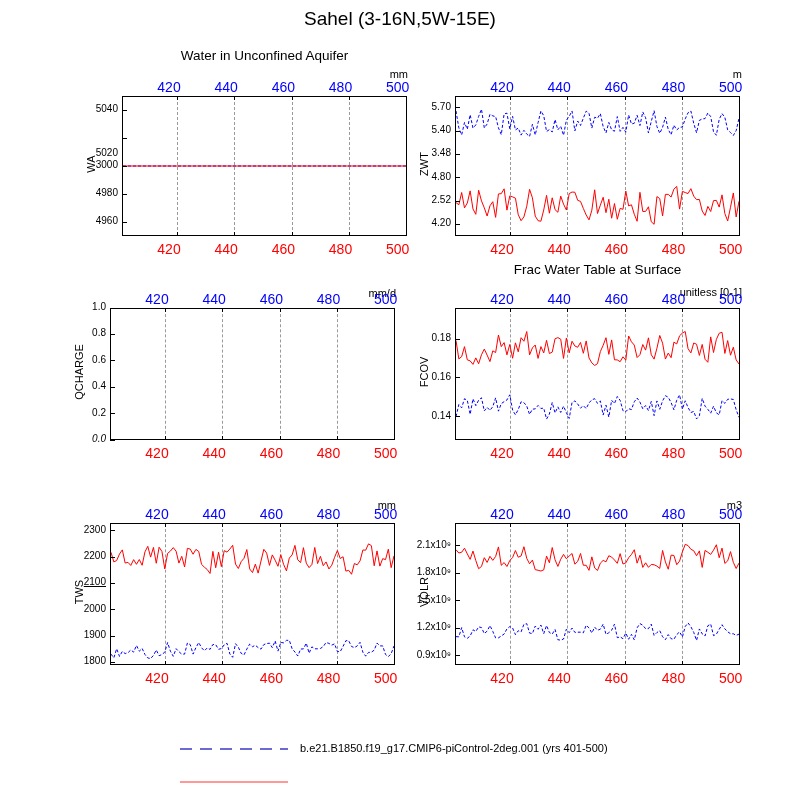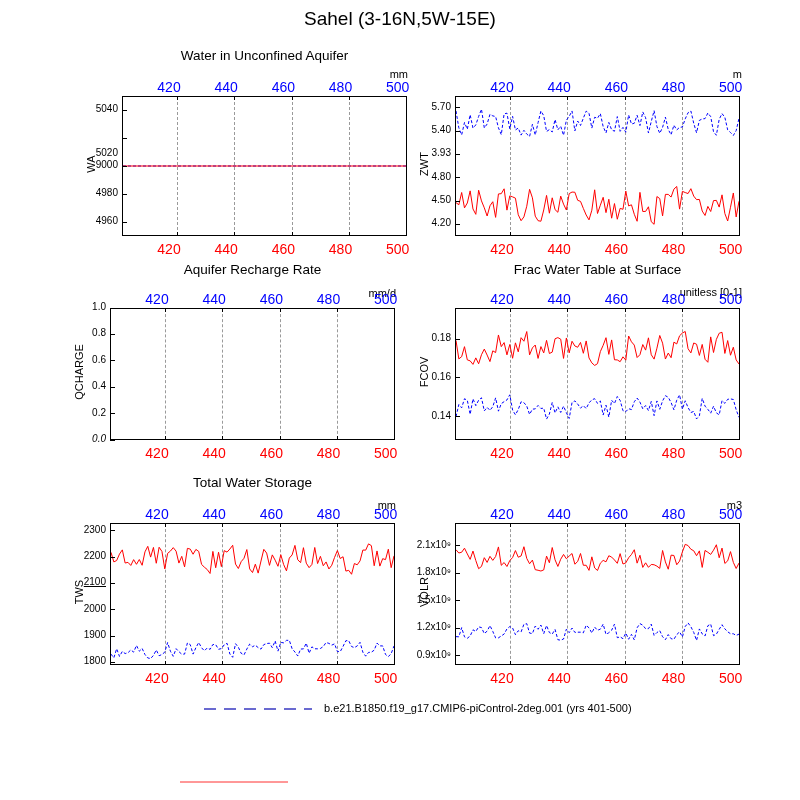--- a/index.html
+++ b/index.html
@@ -37,21 +37,21 @@
           <div class="gridline" style="left: 225.828px;"></div>
           <svg class="series" width="283" height="138">
             <polyline points="0.00,69.00 283.00,69.00" fill="none" stroke="#0000ff" stroke-width="1" stroke-dasharray="3,2"></polyline>
             <polyline points="0.00,69.00 283.00,69.00" fill="none" stroke="#ff0000" stroke-width="1"></polyline>
           </svg>
         </div>
         <div class="ytick" style="left: 60px; top: 215px; width: 46px;">4960</div>
         <div style="position: absolute; left: 110px; top: 221.5px; width: 5px; height: 0px; border-top: 1px solid rgb(0, 0, 0);"></div>
         <div class="ytick" style="left: 60px; top: 187px; width: 46px;">4980</div>
         <div style="position: absolute; left: 110px; top: 193.5px; width: 5px; height: 0px; border-top: 1px solid rgb(0, 0, 0);"></div>
-        <div class="ytick" style="left: 60px; top: 159px; width: 46px;">9000</div>
+        <div class="ytick" style="left: 60px; top: 159px; width: 46px;">3000</div>
         <div style="position: absolute; left: 110px; top: 165.5px; width: 5px; height: 0px; border-top: 1px solid rgb(0, 0, 0);"></div>
         <div class="ytick" style="left: 60px; top: 131px; width: 46px; margin-top: 16px;">5020</div>
         <div style="position: absolute; left: 110px; top: 137.5px; width: 5px; height: 0px; border-top: 1px solid rgb(0, 0, 0);"></div>
         <div class="ytick" style="left: 60px; top: 103px; width: 46px;">5040</div>
         <div style="position: absolute; left: 110px; top: 109.5px; width: 5px; height: 0px; border-top: 1px solid rgb(0, 0, 0);"></div>
         <div class="xtick blue" style="left: 145.313px; top: 79px; width: 40px;">420</div>
         <div class="xtick red" style="left: 145.313px; top: 241px; width: 40px;">420</div>
         <div style="position: absolute; left: 165.313px; top: 96px; width: 0px; height: 4px; border-left: 1px solid rgb(0, 0, 0);"></div>
         <div style="position: absolute; left: 165.313px; top: 232px; width: 0px; height: 4px; border-left: 1px solid rgb(0, 0, 0);"></div>
         <div class="xtick blue" style="left: 202.485px; top: 79px; width: 40px;">440</div>
@@ -79,25 +79,25 @@
           <div class="gridline" style="left: 111.485px;"></div>
           <div class="gridline" style="left: 168.657px;"></div>
           <div class="gridline" style="left: 225.828px;"></div>
           <svg class="series" width="283" height="138">
             <polyline points="0.00,13.96 2.83,30.82 5.66,37.92 8.49,25.51 11.32,32.19 14.15,17.75 16.98,31.13 19.81,27.88 22.64,19.44 25.47,12.20 28.30,30.93 31.13,27.04 33.96,17.33 36.79,18.88 39.62,19.54 42.45,30.79 45.28,37.67 48.11,16.92 50.94,16.17 53.77,31.93 56.60,19.37 59.43,32.99 62.26,31.02 65.09,38.10 67.92,33.32 70.75,37.05 73.58,39.49 76.41,27.25 79.24,37.97 82.07,25.68 84.90,13.96 87.73,18.69 90.56,34.46 93.39,32.60 96.22,34.98 99.05,22.58 101.88,32.82 104.71,29.23 107.54,38.28 110.37,23.20 113.20,19.35 116.03,13.96 118.86,33.95 121.69,24.01 124.52,28.46 127.35,21.13 130.18,14.12 133.01,16.28 135.84,31.07 138.67,20.28 141.50,21.26 144.33,16.60 147.16,29.56 149.99,35.91 152.82,25.45 155.65,32.83 158.48,34.23 161.31,19.60 164.14,34.33 166.97,30.42 169.80,35.21 172.63,17.98 175.46,27.02 178.29,26.24 181.12,18.27 183.95,28.55 186.78,14.95 189.61,20.73 192.44,36.03 195.27,24.46 198.10,13.68 200.93,29.52 203.76,36.31 206.59,30.34 209.42,20.10 212.25,32.52 215.08,37.75 217.91,28.18 220.74,32.93 223.57,30.36 226.40,29.98 229.23,21.87 232.06,15.71 234.89,14.00 237.72,26.23 240.55,35.81 243.38,23.38 246.21,21.94 249.04,21.62 251.87,16.02 254.70,19.61 257.53,34.71 260.36,38.26 263.19,22.33 266.02,16.58 268.85,20.35 271.68,32.92 274.51,35.51 277.34,38.43 280.17,33.63 283.00,21.31" fill="none" stroke="#0000ff" stroke-width="1" stroke-dasharray="3,2"></polyline>
             <polyline points="0.00,105.64 2.83,107.79 5.66,95.49 8.49,110.88 11.32,105.99 14.15,93.86 16.98,111.96 19.81,117.34 22.64,93.22 25.47,103.89 28.30,110.84 31.13,119.00 33.96,108.79 36.79,104.72 39.62,120.37 42.45,96.95 45.28,96.67 48.11,91.81 50.94,113.14 53.77,98.82 56.60,99.87 59.43,101.17 62.26,117.77 65.09,123.71 67.92,119.88 70.75,109.25 73.58,92.35 76.41,100.84 79.24,119.15 82.07,123.69 84.90,124.22 87.73,112.97 90.56,98.42 93.39,116.21 96.22,100.81 99.05,112.63 101.88,115.29 104.71,99.13 107.54,107.14 110.37,113.03 113.20,96.61 116.03,95.05 118.86,95.24 121.69,103.31 124.52,104.38 127.35,111.43 130.18,118.01 133.01,122.86 135.84,113.20 138.67,92.81 141.50,116.49 144.33,108.21 147.16,100.31 149.99,115.64 152.82,102.24 155.65,121.19 158.48,106.56 161.31,122.24 164.14,111.34 166.97,112.31 169.80,94.09 172.63,108.92 175.46,107.81 178.29,117.29 181.12,124.28 183.95,95.35 186.78,114.49 189.61,114.41 192.44,109.77 195.27,124.75 198.10,127.31 200.93,99.55 203.76,101.57 206.59,118.93 209.42,97.38 212.25,97.40 215.08,100.06 217.91,92.12 220.74,89.46 223.57,112.12 226.40,94.34 229.23,95.55 232.06,96.55 234.89,91.68 237.72,99.11 240.55,102.64 243.38,102.46 246.21,114.03 249.04,118.48 251.87,109.41 254.70,114.51 257.53,103.63 260.36,103.38 263.19,110.09 266.02,97.85 268.85,116.50 271.68,124.01 274.51,110.22 277.34,95.97 280.17,119.93 283.00,104.25" fill="none" stroke="#ff0000" stroke-width="1"></polyline>
           </svg>
         </div>
         <div class="ytick" style="left: 405px; top: 217.333px; width: 46px;">4.20</div>
         <div style="position: absolute; left: 455px; top: 223.833px; width: 5px; height: 0px; border-top: 1px solid rgb(0, 0, 0);"></div>
-        <div class="ytick" style="left: 405px; top: 194px; width: 46px;">4.50</div>
+        <div class="ytick" style="left: 405px; top: 194px; width: 46px;">2.52</div>
         <div style="position: absolute; left: 455px; top: 200.5px; width: 5px; height: 0px; border-top: 1px solid rgb(0, 0, 0);"></div>
         <div class="ytick" style="left: 405px; top: 170.667px; width: 46px;">4.80</div>
         <div style="position: absolute; left: 455px; top: 177.167px; width: 5px; height: 0px; border-top: 1px solid rgb(0, 0, 0);"></div>
-        <div class="ytick" style="left: 405px; top: 147.333px; width: 46px;">3.93</div>
+        <div class="ytick" style="left: 405px; top: 147.333px; width: 46px;">3.48</div>
         <div style="position: absolute; left: 455px; top: 153.833px; width: 5px; height: 0px; border-top: 1px solid rgb(0, 0, 0);"></div>
         <div class="ytick" style="left: 405px; top: 124px; width: 46px;">5.40</div>
         <div style="position: absolute; left: 455px; top: 130.5px; width: 5px; height: 0px; border-top: 1px solid rgb(0, 0, 0);"></div>
         <div class="ytick" style="left: 405px; top: 100.667px; width: 46px;">5.70</div>
         <div style="position: absolute; left: 455px; top: 107.167px; width: 5px; height: 0px; border-top: 1px solid rgb(0, 0, 0);"></div>
         <div class="xtick blue" style="left: 490.313px; top: 79px; width: 40px;">420</div>
         <div class="xtick red" style="left: 490.313px; top: 241px; width: 40px;">420</div>
         <div style="position: absolute; left: 510.313px; top: 96px; width: 0px; height: 4px; border-left: 1px solid rgb(0, 0, 0);"></div>
         <div style="position: absolute; left: 510.313px; top: 232px; width: 0px; height: 4px; border-left: 1px solid rgb(0, 0, 0);"></div>
         <div class="xtick blue" style="left: 547.485px; top: 79px; width: 40px;">440</div>
@@ -111,21 +111,20 @@
         <div class="xtick blue" style="left: 661.828px; top: 79px; width: 40px;">480</div>
         <div class="xtick red" style="left: 661.828px; top: 241px; width: 40px;">480</div>
         <div style="position: absolute; left: 681.828px; top: 96px; width: 0px; height: 4px; border-left: 1px solid rgb(0, 0, 0);"></div>
         <div style="position: absolute; left: 681.828px; top: 232px; width: 0px; height: 4px; border-left: 1px solid rgb(0, 0, 0);"></div>
         <div class="xtick blue" style="left: 719px; top: 79px; width: 40px;">500</div>
         <div class="xtick red" style="left: 719px; top: 241px; width: 40px;">500</div>
         <div style="position: absolute; left: 739px; top: 96px; width: 0px; height: 4px; border-left: 1px solid rgb(0, 0, 0);"></div>
         <div style="position: absolute; left: 739px; top: 232px; width: 0px; height: 4px; border-left: 1px solid rgb(0, 0, 0);"></div>
       </div>
       <div class="panel" style="left: 0px; top: 0px; width: 800px; height: 800px;">
-        <div class="panel-title" style="left: 60px; top: 262px; width: 385px;">Aquifer Recharge Rate</div>
         <div class="units" style="left: 318px; top: 287px; width: 78px;">mm/d</div>
         <div class="ylabel" style="left: 44px; top: 366px; width: 70px; text-align: center; transform: rotate(-90deg);">QCHARGE</div>
         <div class="plotbox" style="left: 110px; top: 308px; width: 285px; height: 132px;">
           <div class="gridline" style="left: 54.3131px;"></div>
           <div class="gridline" style="left: 111.485px;"></div>
           <div class="gridline" style="left: 168.657px;"></div>
           <div class="gridline" style="left: 225.828px;"></div>
           <svg class="series" width="283" height="130"></svg>
         </div>
         <div class="ytick" style="left: 60px; top: 433px; width: 46px; font-style: italic;">0.0</div>
@@ -196,21 +195,20 @@
         <div class="xtick blue" style="left: 661.828px; top: 291px; width: 40px;">480</div>
         <div class="xtick red" style="left: 661.828px; top: 445px; width: 40px;">480</div>
         <div style="position: absolute; left: 681.828px; top: 308px; width: 0px; height: 4px; border-left: 1px solid rgb(0, 0, 0);"></div>
         <div style="position: absolute; left: 681.828px; top: 436px; width: 0px; height: 4px; border-left: 1px solid rgb(0, 0, 0);"></div>
         <div class="xtick blue" style="left: 719px; top: 291px; width: 40px;">500</div>
         <div class="xtick red" style="left: 719px; top: 445px; width: 40px;">500</div>
         <div style="position: absolute; left: 739px; top: 308px; width: 0px; height: 4px; border-left: 1px solid rgb(0, 0, 0);"></div>
         <div style="position: absolute; left: 739px; top: 436px; width: 0px; height: 4px; border-left: 1px solid rgb(0, 0, 0);"></div>
       </div>
       <div class="panel" style="left: 0px; top: 0px; width: 800px; height: 800px;">
-        <div class="panel-title" style="left: 60px; top: 475px; width: 385px;">Total Water Storage</div>
         <div class="units" style="left: 330px; top: 499px; width: 66px;">mm</div>
         <div class="ylabel" style="left: 44px; top: 586px; width: 70px; text-align: center; transform: rotate(-90deg);">TWS</div>
         <div class="plotbox" style="left: 110px; top: 523px; width: 285px; height: 142px;">
           <div class="gridline" style="left: 54.3131px;"></div>
           <div class="gridline" style="left: 111.485px;"></div>
           <div class="gridline" style="left: 168.657px;"></div>
           <div class="gridline" style="left: 225.828px;"></div>
           <svg class="series" width="283" height="140">
             <polyline points="0.00,130.11 2.83,133.89 5.66,124.76 8.49,132.41 11.32,127.44 14.15,129.55 16.98,128.72 19.81,125.90 22.64,128.14 25.47,121.43 28.30,127.23 31.13,124.46 33.96,130.51 36.79,133.95 39.62,134.58 42.45,131.38 45.28,126.00 48.11,131.73 50.94,130.51 53.77,128.12 56.60,118.55 59.43,127.24 62.26,132.32 65.09,124.67 67.92,127.67 70.75,130.17 73.58,130.11 76.41,118.94 79.24,120.62 82.07,130.11 84.90,123.63 87.73,118.49 90.56,123.77 93.39,126.82 96.22,123.98 99.05,125.36 101.88,120.49 104.71,120.67 107.54,125.27 110.37,124.58 113.20,120.87 116.03,119.25 118.86,130.02 121.69,133.31 124.52,119.71 127.35,123.22 130.18,129.35 133.01,130.91 135.84,125.06 138.67,120.08 141.50,122.72 144.33,121.25 147.16,123.59 149.99,125.12 152.82,120.62 155.65,119.55 158.48,119.18 161.31,123.66 164.14,116.89 166.97,127.13 169.80,118.44 172.63,118.81 175.46,116.38 178.29,116.28 181.12,124.76 183.95,128.02 186.78,132.04 189.61,125.08 192.44,124.88 195.27,119.16 198.10,129.20 200.93,122.83 203.76,124.78 206.59,124.82 209.42,124.48 212.25,122.57 215.08,118.51 217.91,119.37 220.74,121.13 223.57,119.83 226.40,127.56 229.23,127.62 232.06,122.42 234.89,116.69 237.72,116.68 240.55,122.52 243.38,123.61 246.21,121.95 249.04,118.32 251.87,128.23 254.70,132.16 257.53,128.41 260.36,128.21 263.19,126.16 266.02,119.05 268.85,121.88 271.68,121.91 274.51,130.48 277.34,132.64 280.17,129.63 283.00,121.98" fill="none" stroke="#0000ff" stroke-width="1" stroke-dasharray="3,2"></polyline>
             <polyline points="0.00,28.33 2.83,37.91 5.66,36.53 8.49,30.07 11.32,25.86 14.15,39.03 16.98,38.35 19.81,41.45 22.64,35.63 25.47,40.30 28.30,35.53 31.13,41.28 33.96,27.87 36.79,22.34 39.62,33.10 42.45,23.41 45.28,39.26 48.11,23.24 50.94,27.45 53.77,44.90 56.60,29.40 59.43,27.06 62.26,23.61 65.09,27.16 67.92,39.08 70.75,32.34 73.58,42.90 76.41,24.36 79.24,25.08 82.07,30.22 84.90,25.42 87.73,27.45 90.56,40.40 93.39,43.18 96.22,45.53 99.05,49.47 101.88,27.42 104.71,43.74 107.54,28.23 110.37,42.60 113.20,26.64 116.03,28.13 118.86,25.02 121.69,21.27 124.52,40.08 127.35,44.52 130.18,37.63 133.01,34.28 135.84,25.55 138.67,44.92 141.50,48.55 144.33,40.18 147.16,49.12 149.99,37.01 152.82,25.34 155.65,29.08 158.48,41.36 161.31,30.89 164.14,36.15 166.97,42.29 169.80,30.72 172.63,40.50 175.46,46.87 178.29,34.09 181.12,30.92 183.95,21.40 186.78,35.79 189.61,38.61 192.44,23.68 195.27,39.16 198.10,43.67 200.93,40.41 203.76,23.48 206.59,39.55 209.42,32.34 212.25,41.75 215.08,37.93 217.91,44.97 220.74,41.25 223.57,33.38 226.40,26.55 229.23,34.52 232.06,32.74 234.89,47.09 237.72,46.32 240.55,50.25 243.38,39.53 246.21,40.80 249.04,36.91 251.87,26.04 254.70,26.15 257.53,19.87 260.36,21.65 263.19,41.75 266.02,26.95 268.85,42.11 271.68,34.67 274.51,35.63 277.34,25.19 280.17,43.65 283.00,31.87" fill="none" stroke="#ff0000" stroke-width="1"></polyline>
@@ -288,21 +286,21 @@
         <div class="xtick red" style="left: 661.828px; top: 670px; width: 40px;">480</div>
         <div style="position: absolute; left: 681.828px; top: 523px; width: 0px; height: 4px; border-left: 1px solid rgb(0, 0, 0);"></div>
         <div style="position: absolute; left: 681.828px; top: 661px; width: 0px; height: 4px; border-left: 1px solid rgb(0, 0, 0);"></div>
         <div class="xtick blue" style="left: 719px; top: 506px; width: 40px;">500</div>
         <div class="xtick red" style="left: 719px; top: 670px; width: 40px;">500</div>
         <div style="position: absolute; left: 739px; top: 523px; width: 0px; height: 4px; border-left: 1px solid rgb(0, 0, 0);"></div>
         <div style="position: absolute; left: 739px; top: 661px; width: 0px; height: 4px; border-left: 1px solid rgb(0, 0, 0);"></div>
       </div>
     </div>
   <div id="legend-area">
-      <div class="legend-row" style="left: 0px; top: 702px; width: 712px; height: 16px; margin-left: 24px;">
+      <div class="legend-row" style="left: 0px; top: 742px; width: 712px; height: 16px;">
         <svg width="110" height="12" style="position: absolute; left: 180px; top: 1px;">
           <line x1="0" y1="6" x2="108" y2="6" stroke="#6a6ad0" stroke-width="2" stroke-dasharray="12,8"></line>
         </svg>
         <div class="legend-label" style="left: 300px; top: 0px;">b.e21.B1850.f19_g17.CMIP6-piControl-2deg.001 (yrs 401-500)</div>
       </div>
       <div class="legend-row" style="left: 0px; top: 775px; width: 800px; height: 16px;">
         <svg width="110" height="12" style="position: absolute; left: 180px; top: 1px;">
           <line x1="0" y1="6" x2="108" y2="6" stroke="#ff3030" stroke-width="1"></line>
         </svg>
       </div>

